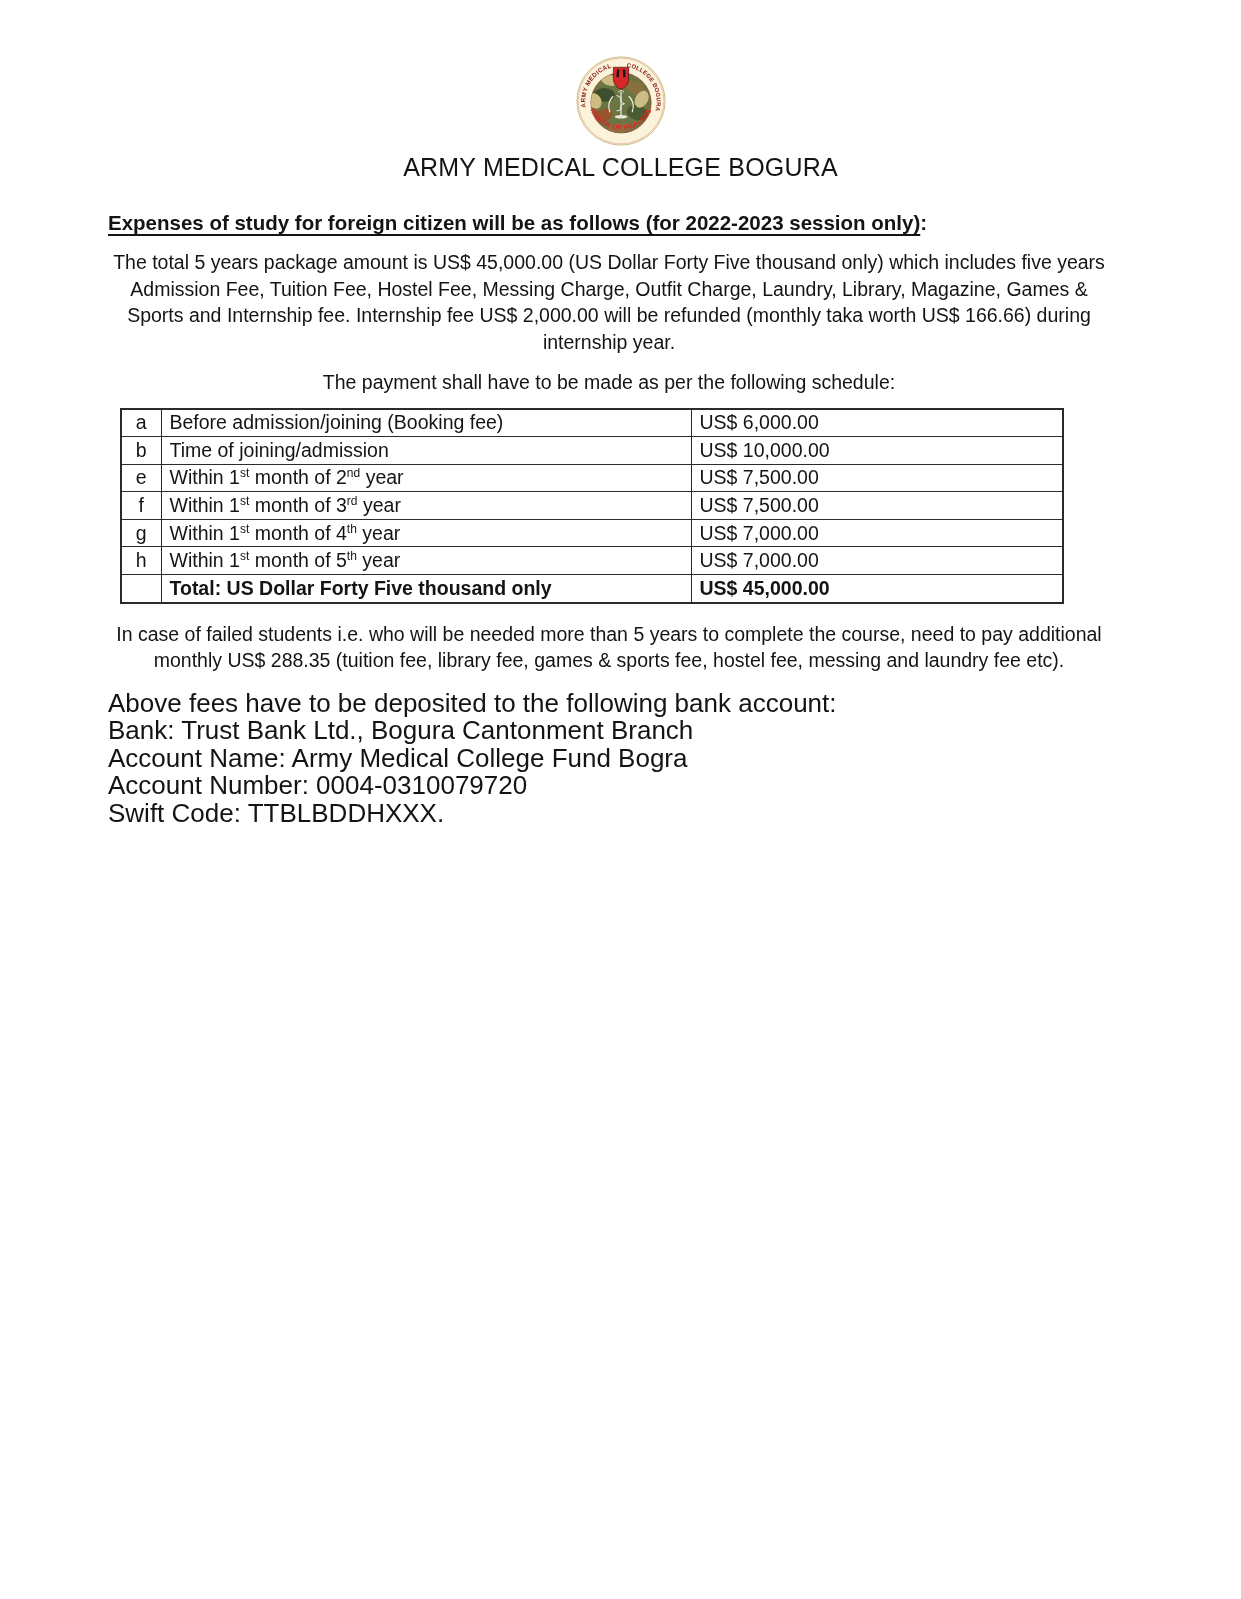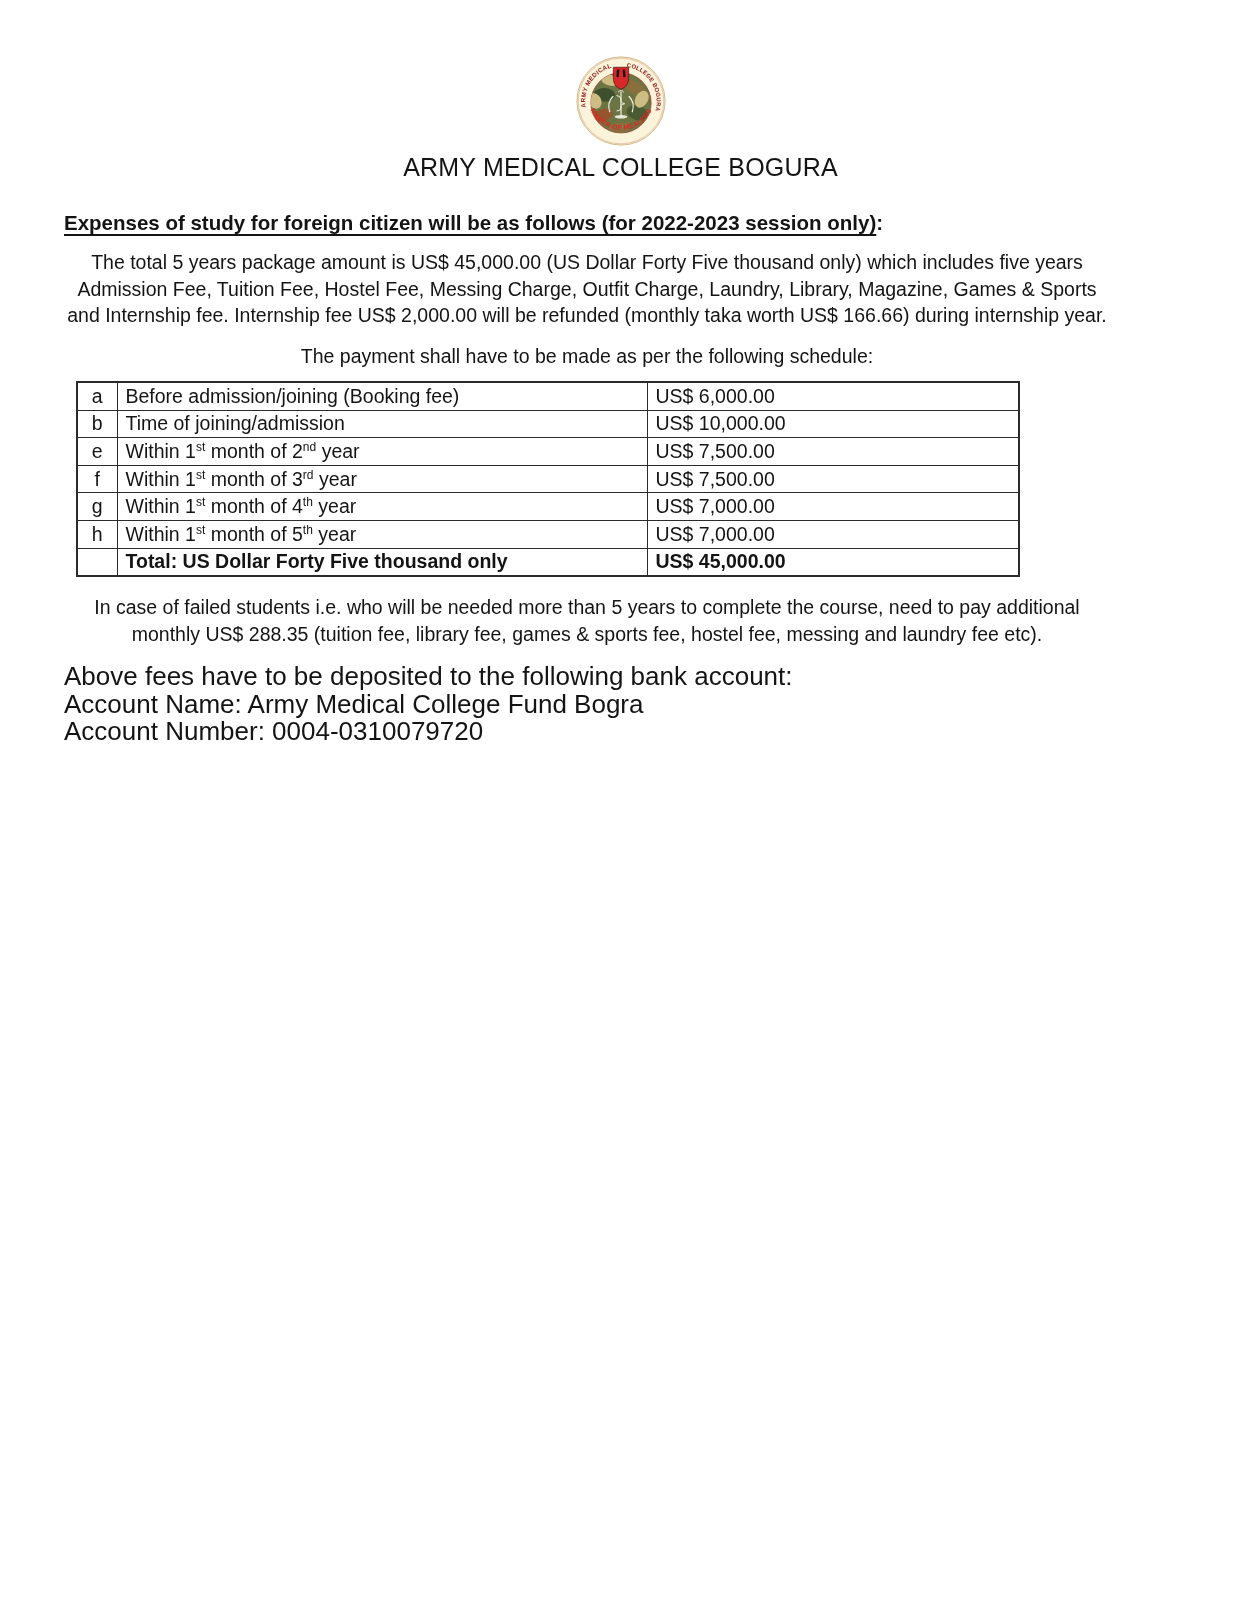--- a/index.html
+++ b/index.html
@@ -3,21 +3,21 @@
 <meta charset="utf-8">
 <style>
   html,body{margin:0;padding:0;background:#ffffff;}
   .page{
     width:1241px;height:1599px;background:#ffffff;box-sizing:border-box;
     font-family:"Liberation Sans",sans-serif;color:#141414;overflow:hidden;
   }
   .doc-header{padding-top:56px;text-align:center;}
   .logo{width:90px;height:90px;display:block;margin:0 auto;}
   .org-name{font-size:25px;font-weight:normal;line-height:35px;letter-spacing:0.2px;margin-top:4px;}
-  .content{padding-left:64px;padding-right:131px;}
+  .content{padding-left:108px;padding-right:131px;}
   .heading{margin:26px 0 0 0;font-size:20.5px;font-weight:bold;}
   .heading .u{text-decoration:underline;text-decoration-thickness:2px;text-underline-offset:4px;}
   p.bodytext{font-size:19.5px;line-height:26.5px;margin:14px 0 0 0;text-align:center;}
   .just{text-align:justify;}
   table.fees{
     border-collapse:collapse;table-layout:fixed;width:942px;
     margin:12px 0 0 12px;font-size:19.5px;border:2.2px solid #2b2b2b;
   }
   table.fees td{
     border:1.6px solid #2b2b2b;padding:0 8px;height:26.6px;vertical-align:middle;
@@ -135,19 +135,21 @@
             <td class="total-amt">US$ 45,000.00</td>
           </tr>
         </tbody>
     </table>
 
     <p class="bodytext just" style="margin-top:17px;">In case of failed students i.e. who will be needed more than 5 years to complete the course, need to pay additional monthly US$ 288.35 (tuition fee, library fee, games &amp; sports fee, hostel fee, messing and laundry fee etc).</p>
 
     <div class="bank">
       <p>Above fees have to be deposited to the following bank account:</p>
       <div>
+          <div>Bank: Trust Bank Ltd., Bogura Cantonment Branch</div>
           <div>Account Name: Army Medical College Fund Bogra</div>
           <div>Account Number: 0004-0310079720</div>
+          <div>Swift Code: TTBLBDDHXXX.</div>
         </div>
     </div>
 
   </div>
 </div>
 
 </body></html>

